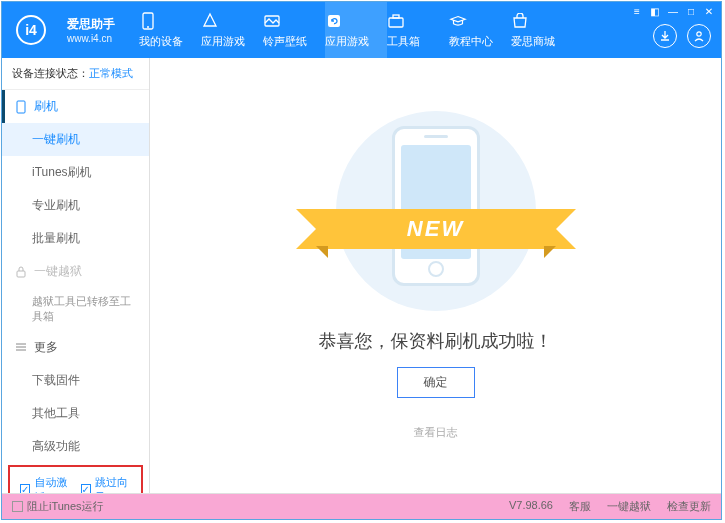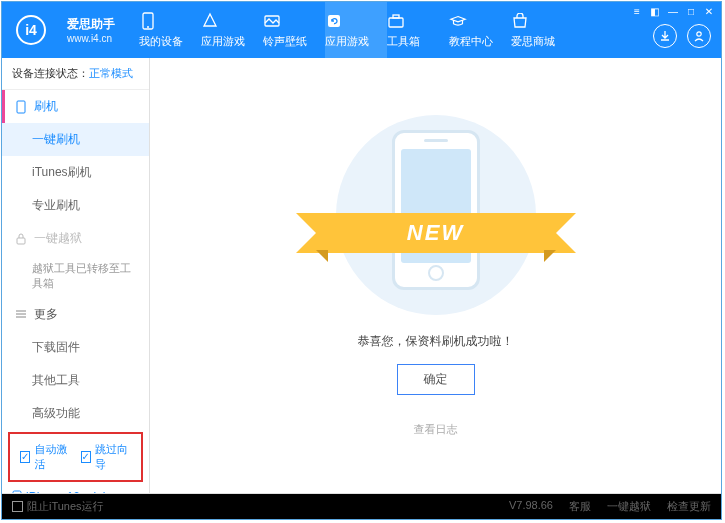--- a/index.html
+++ b/index.html
@@ -20,21 +20,21 @@
 .win-controls span { width: 16px; height: 14px; display: flex; align-items: center; justify-content: center; cursor: pointer; }
 .header-right { position: absolute; right: 10px; top: 22px; display: flex; gap: 10px; }
 .hr-icon { width: 24px; height: 24px; border: 1.5px solid #fff; border-radius: 50%; display: flex; align-items: center; justify-content: center; cursor: pointer; }
 
 
 .body { flex: 1; display: flex; min-height: 0; }
 .sidebar { width: 148px; border-right: 1px solid #e0e0e0; display: flex; flex-direction: column; background: #fff; }
 .conn-status { padding: 8px 10px; font-size: 11px; border-bottom: 1px solid #eee; }
 .conn-status .mode { color: #1a8cff; }
 .group-header { display: flex; align-items: center; gap: 6px; padding: 8px 12px; font-size: 12px; color: #555; }
-.group-header.flash { color: #1a8cff; border-left: 3px solid #ec4899; padding-left: 9px; }
+.group-header.flash { color: #1a8cff; border-left: 3px solid #0c4a6e; padding-left: 9px; }
 .group-header .gicon { width: 14px; height: 14px; display: flex; align-items: center; justify-content: center; }
 .menu-item { padding: 8px 20px 8px 30px; font-size: 12px; color: #666; cursor: pointer; }
 .menu-item.active { background: #e8f3ff; color: #1a8cff; }
 .jb-note { padding: 6px 10px 6px 30px; font-size: 11px; color: #999; line-height: 1.4; }
 .checkbox-row { display: flex; gap: 10px; padding: 8px 10px; border: 2px solid #e03030; margin: 2px 6px; }
 .cb { display: flex; align-items: center; gap: 4px; font-size: 11px; color: #1a8cff; cursor: pointer; }
 .cb-box { width: 12px; height: 12px; border: 1px solid #1a8cff; display: flex; align-items: center; justify-content: center; font-size: 10px; color: #1a8cff; }
 .device-block { padding: 6px 10px; }
 .device-name { color: #1a8cff; font-size: 12px; display: flex; align-items: center; gap: 4px; }
 
@@ -45,26 +45,26 @@
 .phone::before { content:""; position:absolute; top:6px; left:50%; transform:translateX(-50%); width:24px; height:3px; background:#d6e6f2; border-radius:2px; }
 .phone::after { content:""; position:absolute; bottom:6px; left:50%; transform:translateX(-50%); width:12px; height:12px; border:2px solid #d6e6f2; border-radius:50%; }
 .phone-screen { position:absolute; top:16px; left:6px; right:6px; bottom:24px; background:#cfe7f9; border-radius:3px; }
 .ribbon { position: absolute; left: -20px; right: -20px; top: 98px; height: 40px; background: #ffc43a; display: flex; align-items: center; justify-content: center; font-weight: 800; font-style: italic; font-size: 22px; color: #fff; letter-spacing: 2px; }
 .ribbon::before, .ribbon::after { content:""; position:absolute; width:0; height:0; border:20px solid #ffc43a; }
 .ribbon::before { left:-20px; border-left-color:transparent; }
 .ribbon::after  { right:-20px; border-right-color:transparent; }
 .ribbon-shadow-l, .ribbon-shadow-r { position:absolute; top:135px; width:0; height:0; border:6px solid transparent; }
 .ribbon-shadow-l { left:-20px; border-top-color:#d49a1f; border-right-color:#d49a1f; }
 .ribbon-shadow-r { right:-20px; border-top-color:#d49a1f; border-left-color:#d49a1f; }
-.success-text { margin-top: 18px; font-size: 12px; color: #444; }
+.success-text { margin-top: 18px; font-size: 18px; color: #444; }
 .ok-btn { margin-top: 14px; padding: 6px 26px; border: 1px solid #3b82f6; background: #fff; cursor: pointer; font-size: 12px; color: #555; }
 .view-log { margin-top: 27px; font-size: 11px; color: #aaa; cursor: pointer; }
 
 
-.footer { height: 26px; border-top: 1px solid #e0e0e0; display: flex; align-items: center; padding: 0 10px; font-size: 11px; color: #666; justify-content: space-between; background:#000000; }
+.footer { height: 26px; border-top: 1px solid #e0e0e0; display: flex; align-items: center; padding: 0 10px; font-size: 11px; color: #666; justify-content: space-between; background:#f9a8d4; }
 .footer-left { display: flex; align-items: center; gap: 5px; }
 .footer-cb { width: 11px; height: 11px; border: 1px solid #999; display: inline-block; }
 .footer-right { display: flex; gap: 16px; }
 .footer-right span { cursor: pointer; }
 </style>
 </head>
 <body>
 <div class="window">
   <div class="header">
     <div class="logo-area">
@@ -170,20 +170,21 @@
         <span class="gicon">
             <svg width="10" height="14" viewBox="0 0 10 14">
               <rect x="1" y="1" width="8" height="12" rx="1" stroke="#1a8cff" fill="none"></rect>
             </svg>
           </span>
         <span>刷机</span>
       </div>
       <div class="menu-item active">一键刷机</div>
       <div class="menu-item">iTunes刷机</div>
       <div class="menu-item">专业刷机</div>
+      <div class="menu-item">批量刷机</div>
       <div class="group-header" style="color:#bbb;">
         <span class="gicon">
             <svg width="12" height="12" viewBox="0 0 12 12">
               <rect x="2" y="5" width="8" height="6" rx="1" stroke="#bbb" fill="none"></rect>
               <path d="M4 5 V3 A2 2 0 0 1 8 3 V5" stroke="#bbb" fill="none"></path>
             </svg>
           </span>
         <span>一键越狱</span>
       </div>
       <div class="jb-note">越狱工具已转移至工具箱</div>

